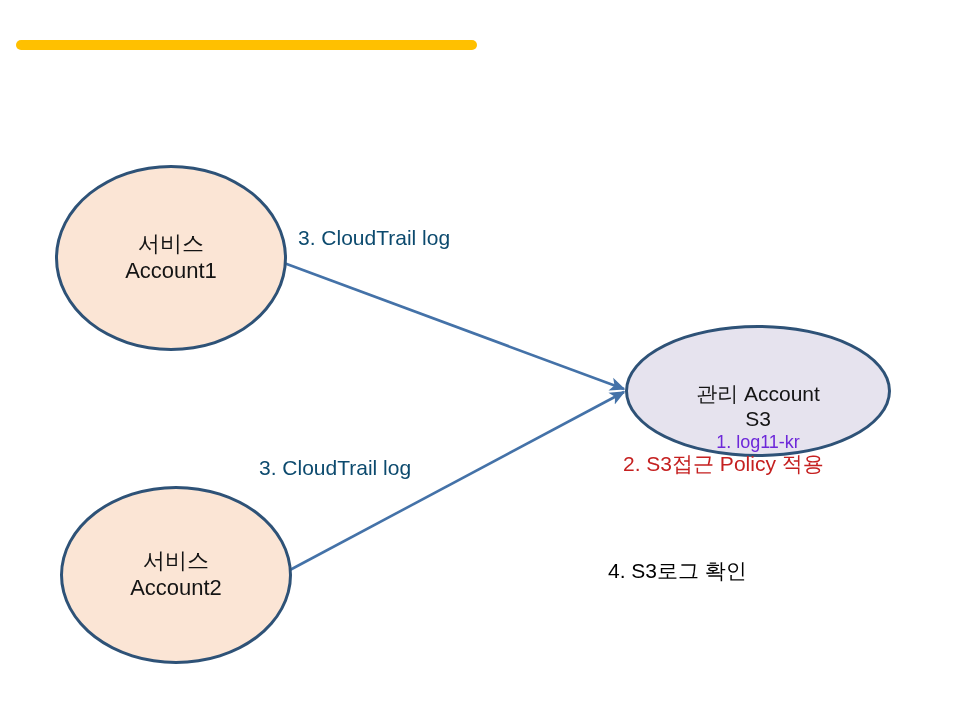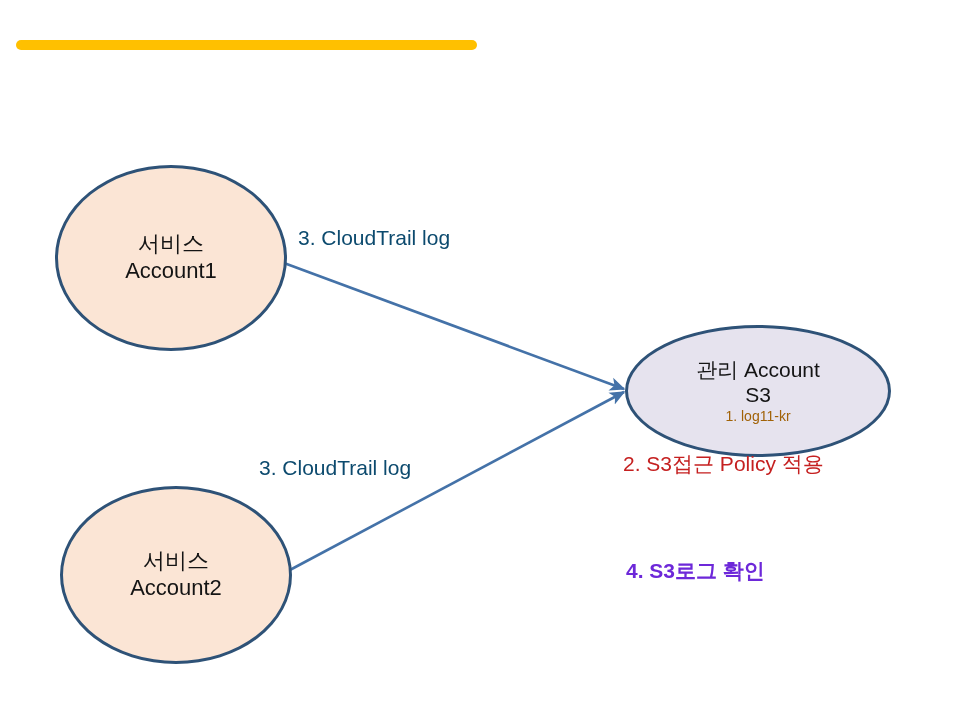--- a/index.html
+++ b/index.html
@@ -69,48 +69,48 @@
   #node-account1 {
     left: 55px;  top: 165px;
     width: 232px; height: 186px;
   }
   #node-account2 {
     left: 60px;  top: 486px;
     width: 232px; height: 178px;
   }
   #node-mgmt-s3 {
     left: 625px; top: 325px;
-    width: 266px; height: 132px;
+    width: 266px; height: 132px; justify-content: flex-end;
   }
 
   .node-line {
     color: #141414;
     font-size: 22px;
     white-space: nowrap;
   }
   .node-line-sm {
     font-size: 21px;
   }
   .node-line-red {
-    color: #a16207;
-    font-size: 14px;
+    color: #6d28d9;
+    font-size: 18px;
     white-space: nowrap;
   }
 
   
   .annotation {
     position: absolute;
     color: #0c4a6e;
     font-size: 21px;
     white-space: nowrap;
   }
   #label-cloudtrail-top    { left: 298px; top: 226px; }
   #label-cloudtrail-bottom { left: 259px; top: 456px; }
   #label-policy            { left: 623px; top: 450px; color: #C52020; }
-  #label-verify            { left: 626px; top: 557px; color: #6d28d9; font-weight: bold; }
+  #label-verify            { left: 608px; top: 557px; color: #000000; }
 </style>
 </head>
 <body>
 
 <div id="slide">
 
   <div class="accent-bar"></div>
 
   <svg class="connectors" width="960" height="720" viewBox="0 0 960 720">
     <defs>

